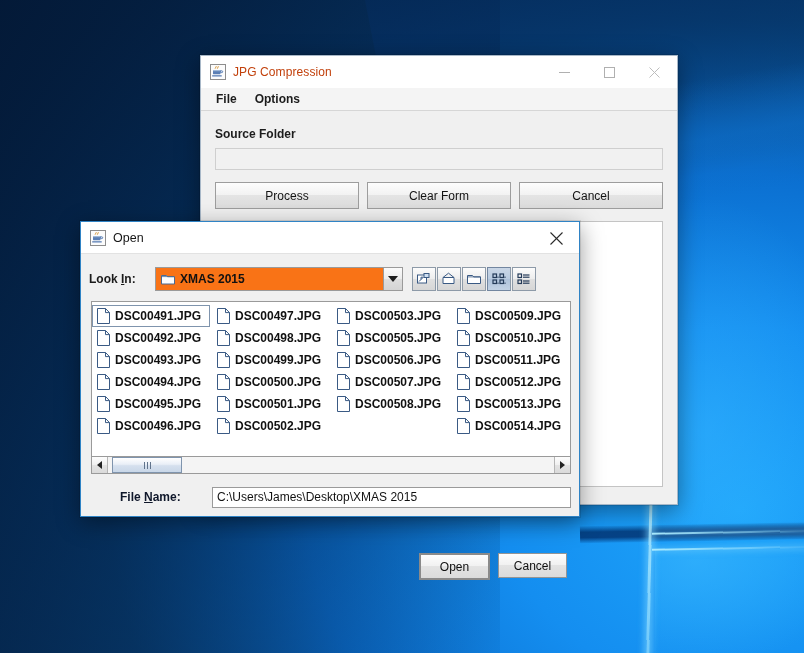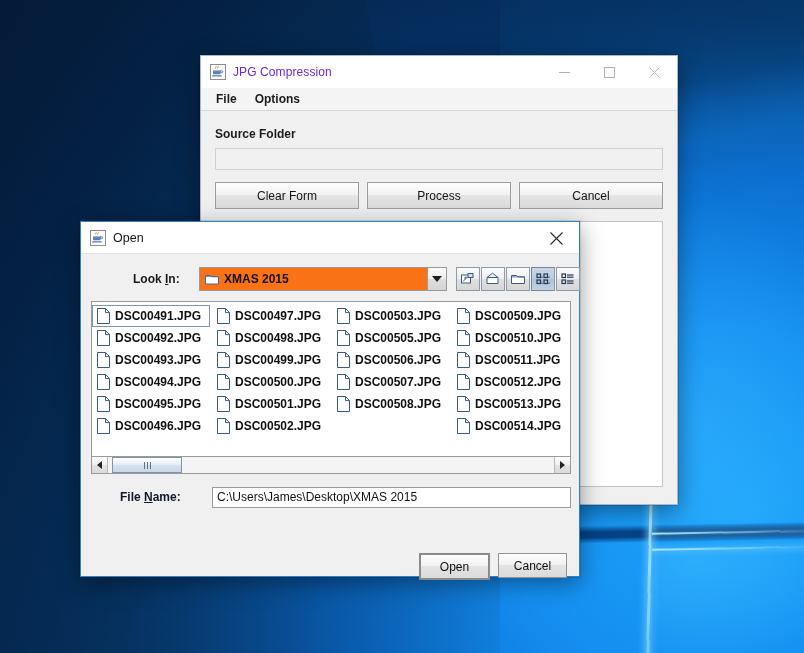--- a/index.html
+++ b/index.html
@@ -111,21 +111,21 @@
     display: flex; align-items: center;
     position: relative;
   }
   .main-title-icon {
     margin-left: 9px; margin-right: 7px;
     width: 16px; height: 16px;
     display: block;
   }
   #main-title-text {
     font-size: 12px;
-    color: #6d28d9;
+    color: #c2410c;
     letter-spacing: .1px;
   }
   .win-ctrls { position: absolute; right: 0; top: 0; height: 32px; display: flex; }
   .win-btn {
     width: 45px; height: 32px;
     display: flex; align-items: center; justify-content: center;
     color: #b4b4b4;
   }
   .win-btn svg { display: block; }
 
@@ -175,44 +175,44 @@
   #main-white-area {
     position: absolute; left: 14px; top: 110px;
     width: 448px; height: 266px;
     background: #ffffff;
     border: 1px solid #c4c4c4;
   }
 
   
   #open-dialog {
     left: 80px; top: 221px;
-    width: 500px; height: 356px;
+    width: 500px; height: 296px;
     border: 1px solid #2f83c5;
     background: #f0f0f0;
   }
   #dlg-titlebar {
     height: 32px;
     background: #ffffff;
     display: flex; align-items: center;
     border-bottom: 1px solid #e2e2e2;
     position: relative;
   }
   #dlg-title-text { font-size: 12.5px; color: #161616; }
   #dlg-close {
     position: absolute; right: 0; top: 0;
     width: 46px; height: 32px;
     display: flex; align-items: center; justify-content: center;
     color: #303030;
   }
   #dlg-body { padding: 0; position: relative; height: calc(100% - 33px); background: #f0f0f0; }
 
   .lookin-row {
-    position: absolute; left: 19px; top: 11px;
+    position: absolute; left: 8px; top: 11px;
     width: 480px; height: 27px;
-    display: flex; align-items: center; justify-content: flex-end;
+    display: flex; align-items: center;
   }
   .lookin-label { font-size: 12px; font-weight: 700; color: #1a1a1a; width: 66px; }
   .combo {
     height: 24px;
     background: #f97316;
     border: 1px solid #9a9a9a;
     display: flex; align-items: center;
     position: relative;
   }
   #lookin-combo { width: 248px; }
@@ -390,22 +390,22 @@
 
   <div id="main-menubar">
     <div class="menu-item">File</div>
     <div class="menu-item">Options</div>
   </div>
 
   <div id="main-body">
     <div class="source-label">Source Folder</div>
     <div id="source-input" placeholder=""></div>
     <div class="btn-row">
+      <div class="swing-btn">Process</div>
       <div class="swing-btn">Clear Form</div>
-      <div class="swing-btn">Process</div>
       <div class="swing-btn">Cancel</div>
     </div>
     <div id="main-white-area"></div>
   </div>
 </div>
 
 <div class="win" id="open-dialog">
 
   <div id="dlg-titlebar">
     <svg class="main-title-icon" viewBox="0 0 16 16">

